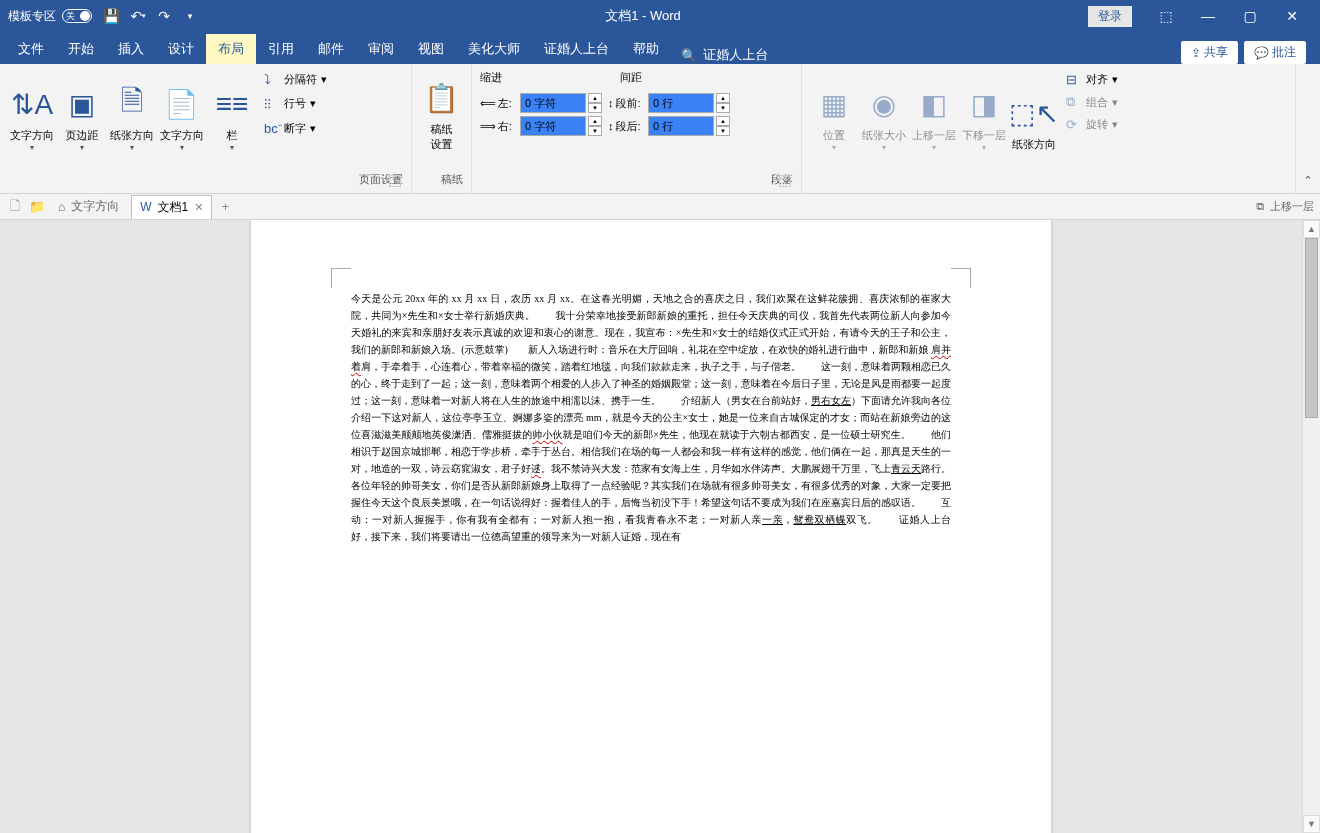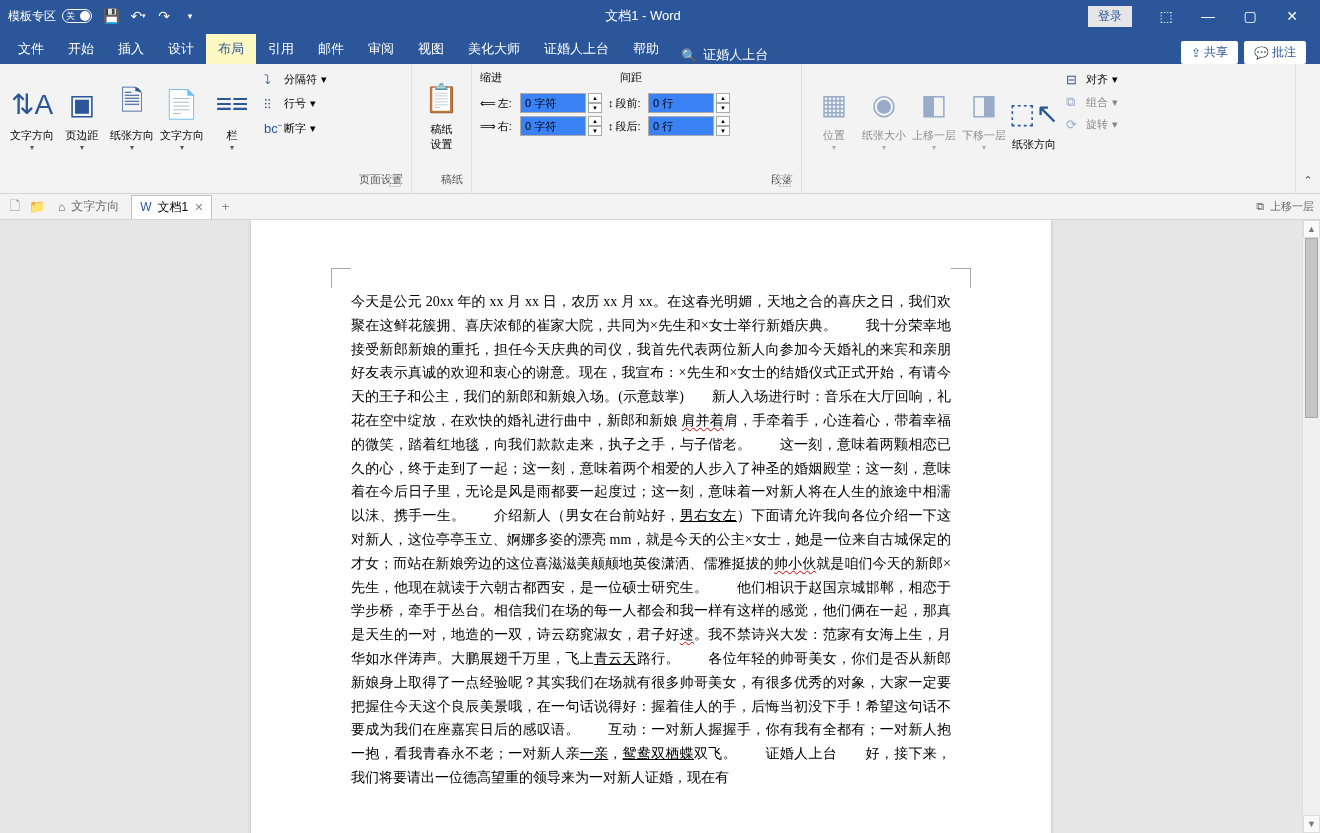--- a/index.html
+++ b/index.html
@@ -46,21 +46,21 @@
 .doc-tab .close { font-size: 11px; color: #888; }
 .tmpl-tab { display: flex; align-items: center; gap: 6px; padding: 3px 8px; font-size: 12px; color: #666; }
 .small-icon-btn { width: 18px; height: 18px; display: flex; align-items: center; justify-content: center; color: #888; font-size: 13px; }
 .tab-strip-right { margin-left: auto; display: flex; align-items: center; gap: 6px; font-size: 11px; color: #666; }
 .doc-area { height: 613px; background: #e6e6e6; position: relative; display: flex; }
 .doc-scroll { flex: 1; overflow: hidden; position: relative; }
 .page { width: 800px; margin: 0 auto; background: #fff; box-shadow: 0 1px 4px rgba(0,0,0,0.2); padding: 70px 100px 20px 100px; min-height: 1000px; position: relative; }
 .corner-tl, .corner-tr { position: absolute; width: 20px; height: 20px; border: 1px solid #aaa; }
 .corner-tl { left: 80px; top: 48px; border-right: none; border-bottom: none; }
 .corner-tr { right: 80px; top: 48px; border-left: none; border-bottom: none; }
-.body-text { font-size: 14px; line-height: 1.7; text-align: justify; color: #000; font-family: SimSun, serif; }
+.body-text { font-size: 10px; line-height: 1.7; text-align: justify; color: #000; font-family: SimSun, serif; }
 .body-text .u { text-decoration: underline wavy #c00; text-decoration-thickness: 1px; text-underline-offset: 2px; }
 .body-text .lk { text-decoration: underline; color: #000; }
 .vscroll { width: 18px; background: #f0f0f0; border-left: 1px solid #ddd; display: flex; flex-direction: column; }
 .vscroll .arrow { height: 18px; display: flex; align-items: center; justify-content: center; font-size: 9px; color: #777; border: 1px solid #ddd; background: #fafafa; }
 .vscroll .track { flex: 1; position: relative; }
 .vscroll .thumb { position: absolute; left: 2px; right: 2px; top: 0; height: 180px; background: #c6c6c6; border: 1px solid #aaa; }
 </style>
 </head>
 <body>
 

